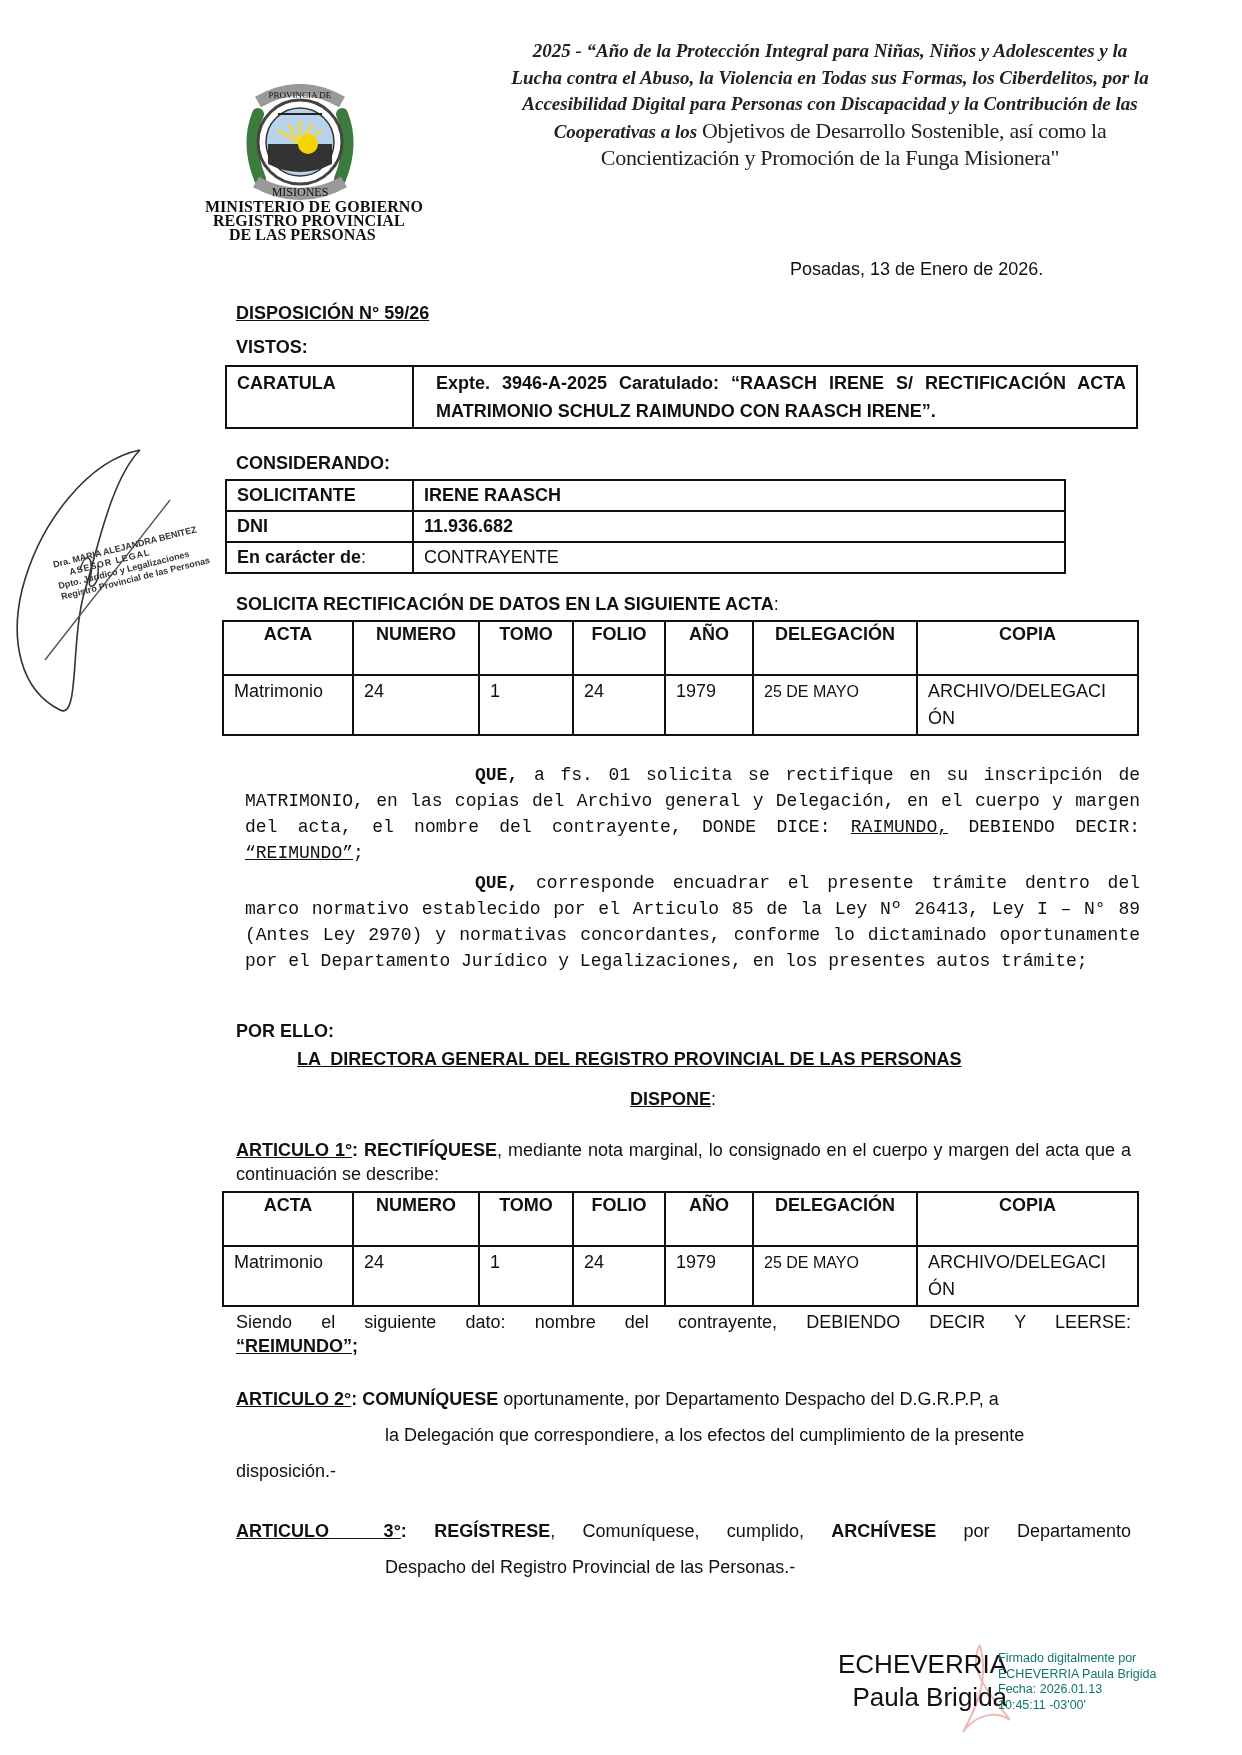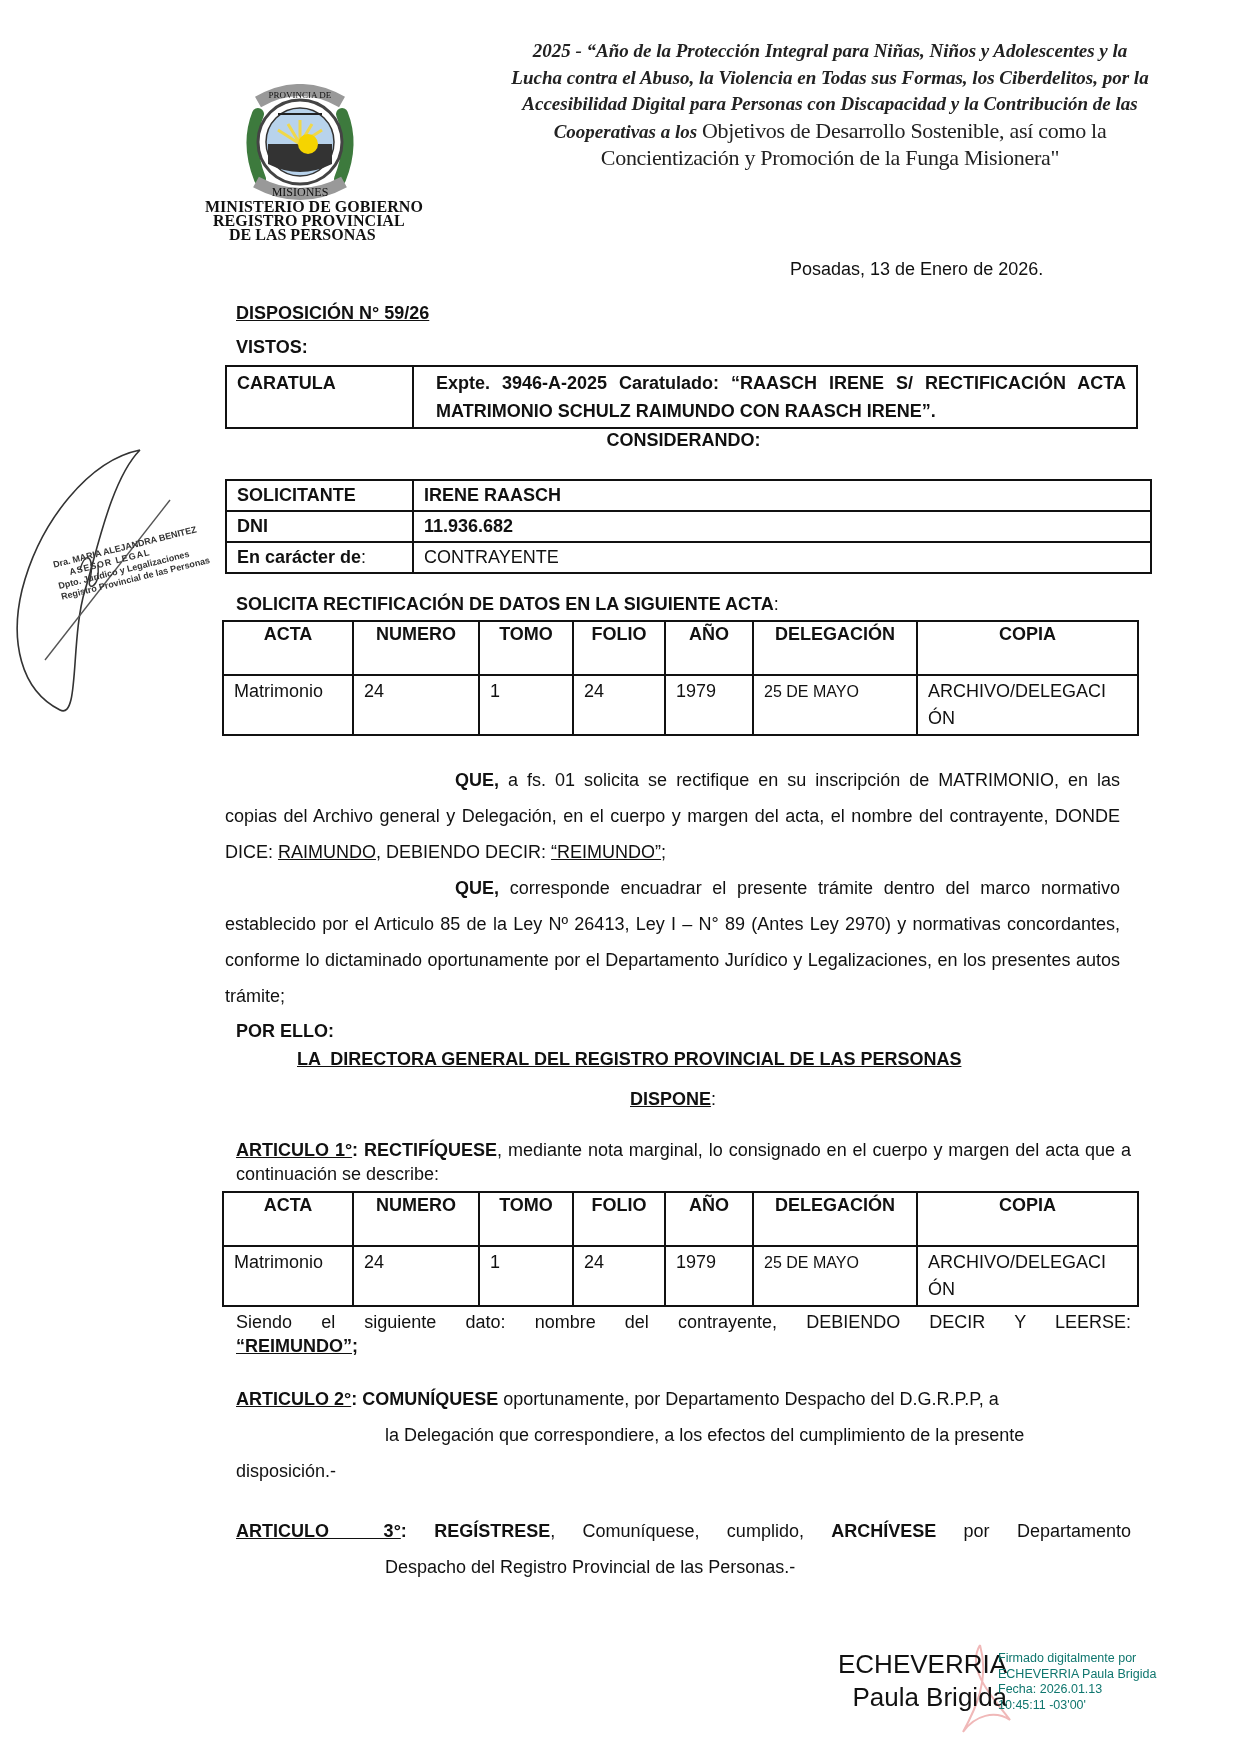--- a/index.html
+++ b/index.html
@@ -23,29 +23,29 @@
   .content { left: 236px; width: 895px; font-size: 18px; }
   .h-u { font-weight: bold; text-decoration: underline; }
   .bold { font-weight: bold; }
   .u { text-decoration: underline; }
 
   table.grid { border-collapse: collapse; }
   table.grid td, table.grid th { border: 2px solid #111; font-size: 18px; padding: 2px 10px; vertical-align: top; }
 
   .t-caratula { left: 225px; top: 365px; width: 913px; }
   .t-caratula td { line-height: 28px; }
-  .t-solic { left: 225px; top: 479px; width: 927px; }
+  .t-solic { left: 225px; top: 479px; width: 841px; }
   .t-solic td { height: 25px; line-height: 25px; padding: 0 10px; }
 
   .t-acta { width: 917px; }
   .t-acta th { font-weight: bold; text-align: center; height: 48px; vertical-align: top; padding-top: 4px; }
   .t-acta td { text-align: left; height: 48px; padding-top: 4px; line-height: 27px; margin-top: 36px; }
   .t-acta td.deleg { font-size: 16px; }
 
-  .para { left: 225px; width: 895px; font-size: 18px; line-height: 36px; text-align: justify; }
+  .para { left: 245px; width: 895px; font-size: 18px; line-height: 26px; text-align: justify; font-family: Liberation Mono, monospace; }
 
   .sig-box { left: 838px; top: 1648px; }
   .sig-name { font-size: 26px; line-height: 33px; color: #111; text-align: right; }
   .sig-meta { left: 998px; top: 1651px; font-size: 12.5px; line-height: 15.5px; color: #0f766e; }
   .adobe { left: 955px; top: 1640px; width: 60px; height: 100px; }
 
   .legal-sig { left: 0px; top: 440px; width: 215px; height: 290px; }
   .legal-stamp { left: 52px; top: 560px; transform: rotate(-14deg); font-size: 9px; font-weight: bold;
                  line-height: 11px; color: #333; transform-origin: left top; }
 </style>
@@ -91,21 +91,21 @@
 
 <table class="abs grid t-caratula">
   <tbody>
       <tr>
     <td class="bold" style="width:165px;">CARATULA</td>
     <td class="bold" style="text-align:justify;padding-left:22px;">Expte. 3946-A-2025 Caratulado: “RAASCH IRENE S/ RECTIFICACIÓN ACTA MATRIMONIO SCHULZ RAIMUNDO CON RAASCH IRENE”.</td>
   </tr>
 </tbody>
   </table>
 
-<div class="abs content bold" style="top:430px;text-align:center;">CONSIDERANDO:</div>
+<div class="abs content bold" style="top:453px;">CONSIDERANDO:</div>
 
 <table class="abs grid t-solic">
   <tbody>
       <tr>
     <td class="bold" style="width:165px;">SOLICITANTE</td>
     <td class="bold">IRENE RAASCH</td>
   </tr>
   <tr>
     <td class="bold">DNI</td>
     <td class="bold">11.936.682</td>

